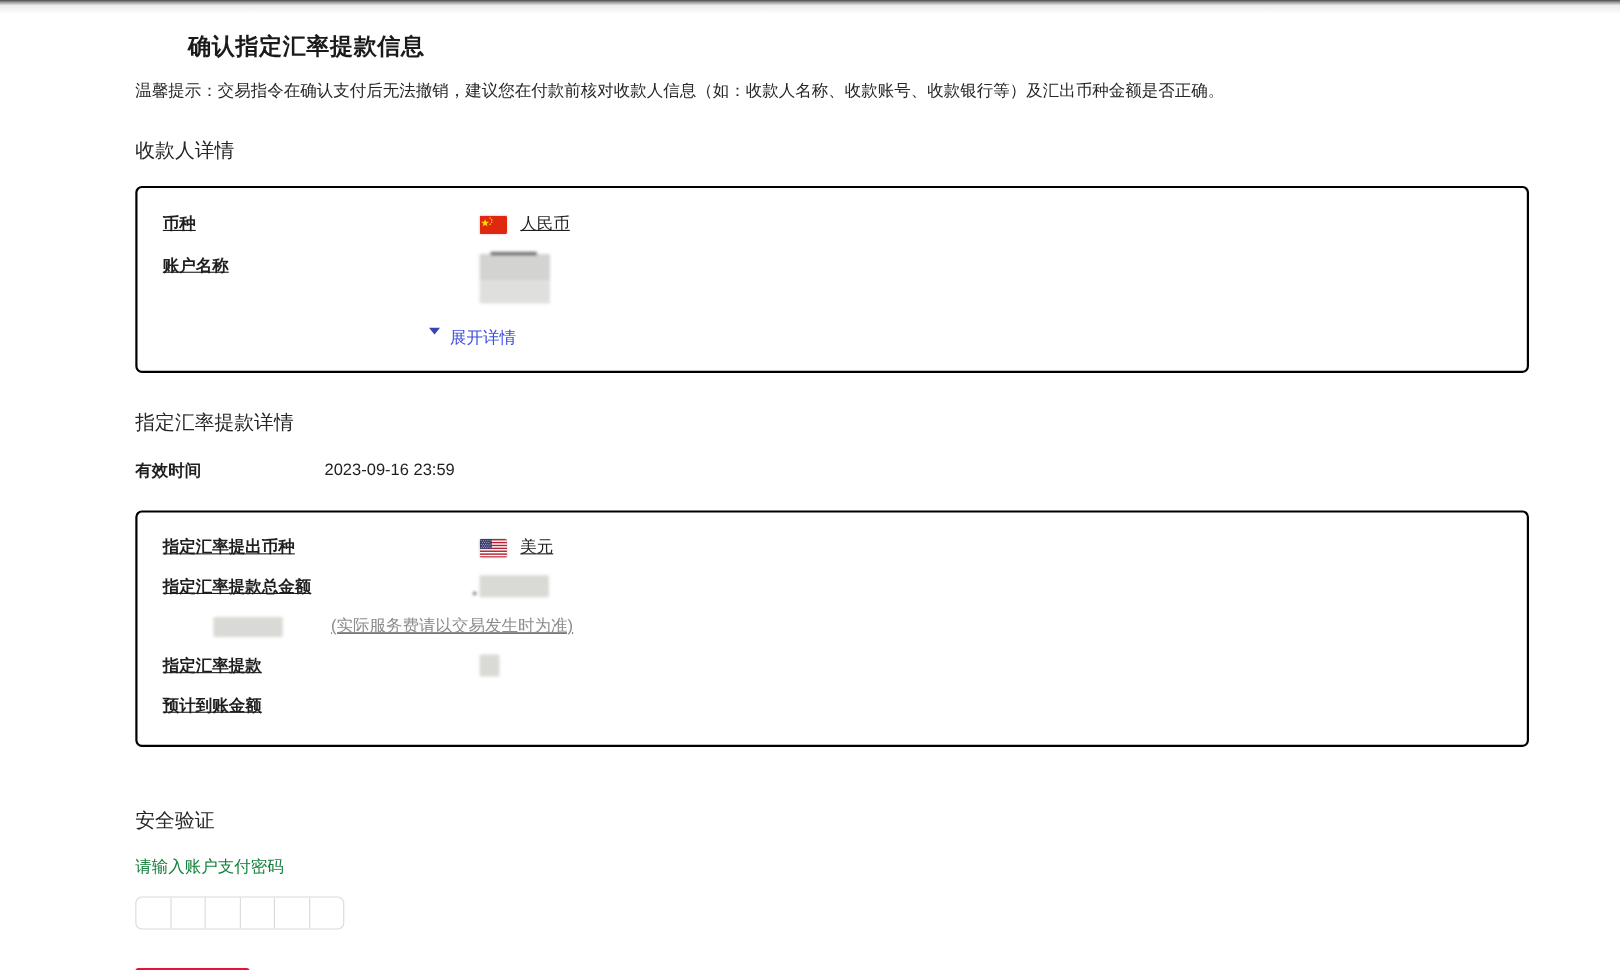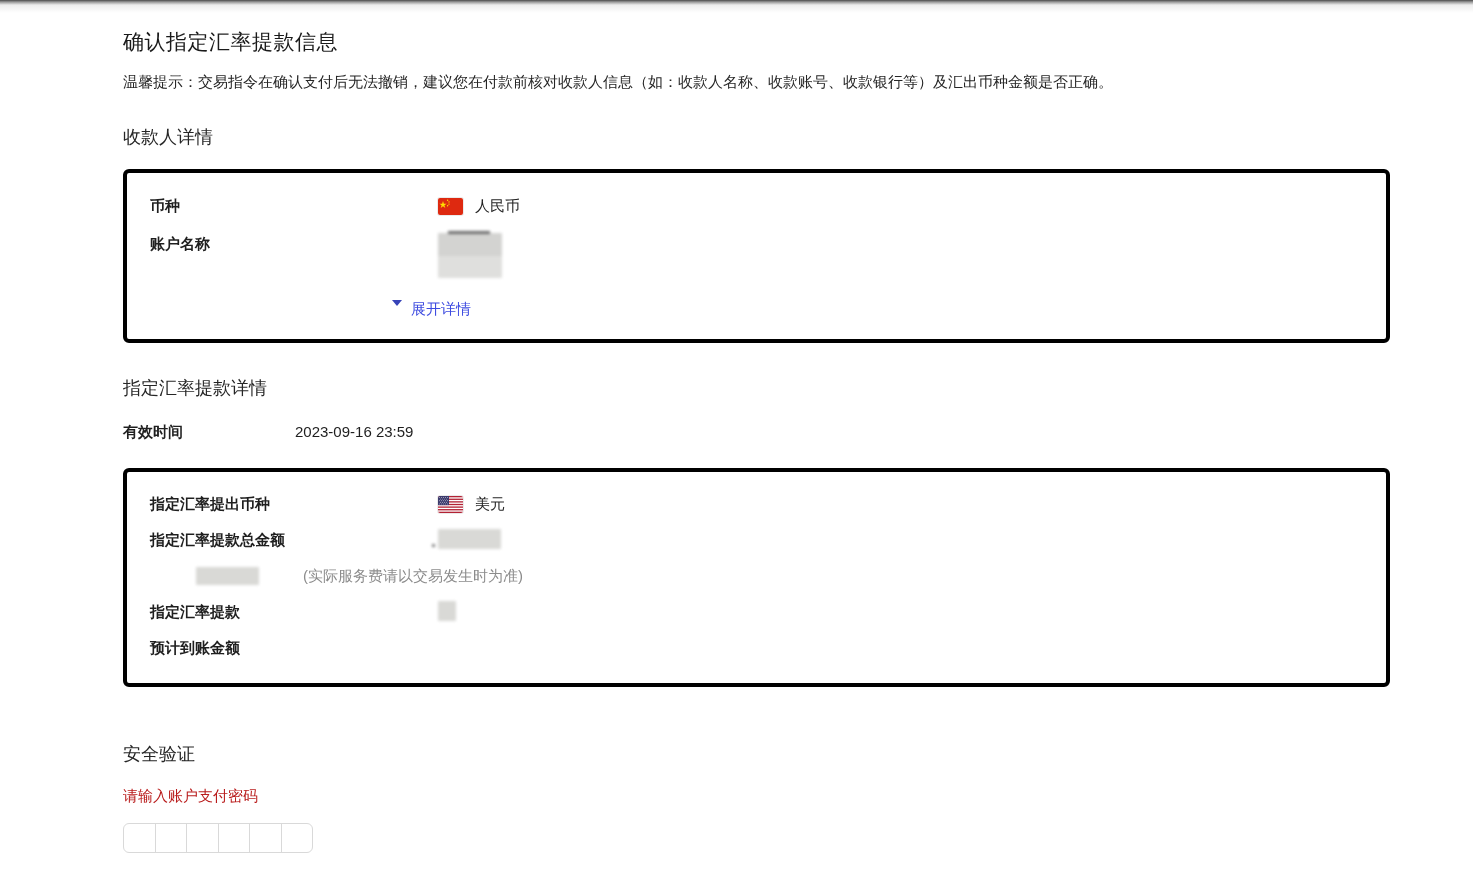--- a/index.html
+++ b/index.html
@@ -8,28 +8,28 @@
     width: 1473px; height: 882px; overflow: hidden;
     font-family: "Liberation Sans", "DejaVu Sans", sans-serif;
     color: #1f1f1f;
   }
   .top-shade {
     height: 14px; width: 100%;
     background: linear-gradient(to bottom, #4a4a4a 0px, #9a9a9a 2px, rgba(0,0,0,0.07) 5px, rgba(0,0,0,0) 13px);
   }
   .content { padding-left: 123px; }
 
-  .page-title { font-size: 21px; font-weight: normal; color: #1a1a1a; margin-top: 14px; letter-spacing: 0.5px; }
+  .page-title { font-size: 21px; font-weight: bold; color: #1a1a1a; margin-top: 14px; letter-spacing: 0.5px; margin-left: 48px; }
   .warning { font-size: 15px; margin-top: 17px; color: #262626; }
 
   .section-heading { font-size: 18px; font-weight: normal; color: #262626; margin-top: 33px; }
 
   .card {
-    width: 1267px; border: 4px solid #000000; border-radius: 6px;
-    margin-top: 20px; padding: 22px 23px 20px 23px; background: #fff;
+    width: 1267px; border: 2px solid #000000; border-radius: 6px;
+    margin-top: 20px; padding: 22px 23px 20px 23px; background: #fff; text-decoration: underline;
   }
   .row { display: flex; align-items: flex-start; font-size: 15px; line-height: 22px; }
   .row + .row { margin-top: 14px; }
   .row-label { width: 242px; font-weight: bold; color: #1f1f1f; flex: none; }
   .row-value { display: flex; align-items: center; gap: 12px; color: #1f1f1f; padding-left: 46px; }
   .note { color: #8c8c8c; margin-left: 32px; }
 
   .flag { width: 25px; height: 17px; display: inline-block; border-radius: 2px; overflow: hidden; box-shadow: 0 0 0 1px rgba(0,0,0,0.08); flex: none; }
   .flag svg { display: block; }
 
@@ -48,21 +48,21 @@
     font-size: 15px; color: #3d4be0; cursor: pointer; background: none; border: none;
     font-family: inherit;
   }
   .tri-down { width: 0; height: 0; border-left: 5px solid transparent; border-right: 5px solid transparent; border-top: 6px solid #3743b8; display: inline-block; }
 
   .valid-row { display: flex; margin-top: 23px; font-size: 15px; }
   .valid-row .v-label { width: 172px; font-weight: bold; flex: none; }
   .valid-row .v-value { color: #1f1f1f; }
 
   .sec-heading { margin-top: 55px; }
-  .pw-prompt { font-size: 15px; color: #b91c1c; margin-top: 21px; }
+  .pw-prompt { font-size: 15px; color: #15803d; margin-top: 21px; }
   .pw-box { display: flex; margin-top: 17px; width: 190px; height: 30px; border: 1px solid #d9d9d9; border-radius: 6px; overflow: hidden; background: #fff; }
   .pw-cell { flex: 1; border-right: 1px solid #d9d9d9; cursor: text; }
   .pw-cell:last-child { border-right: none; }
 
   .actions { display: flex; align-items: center; margin-top: 35px; gap: 42px; }
   .btn-submit {
     background: #e6123c; color: #fff; font-size: 15px; font-family: inherit;
     border: none; border-radius: 3px; width: 104px; height: 42px; cursor: pointer;
   }
 </style>

